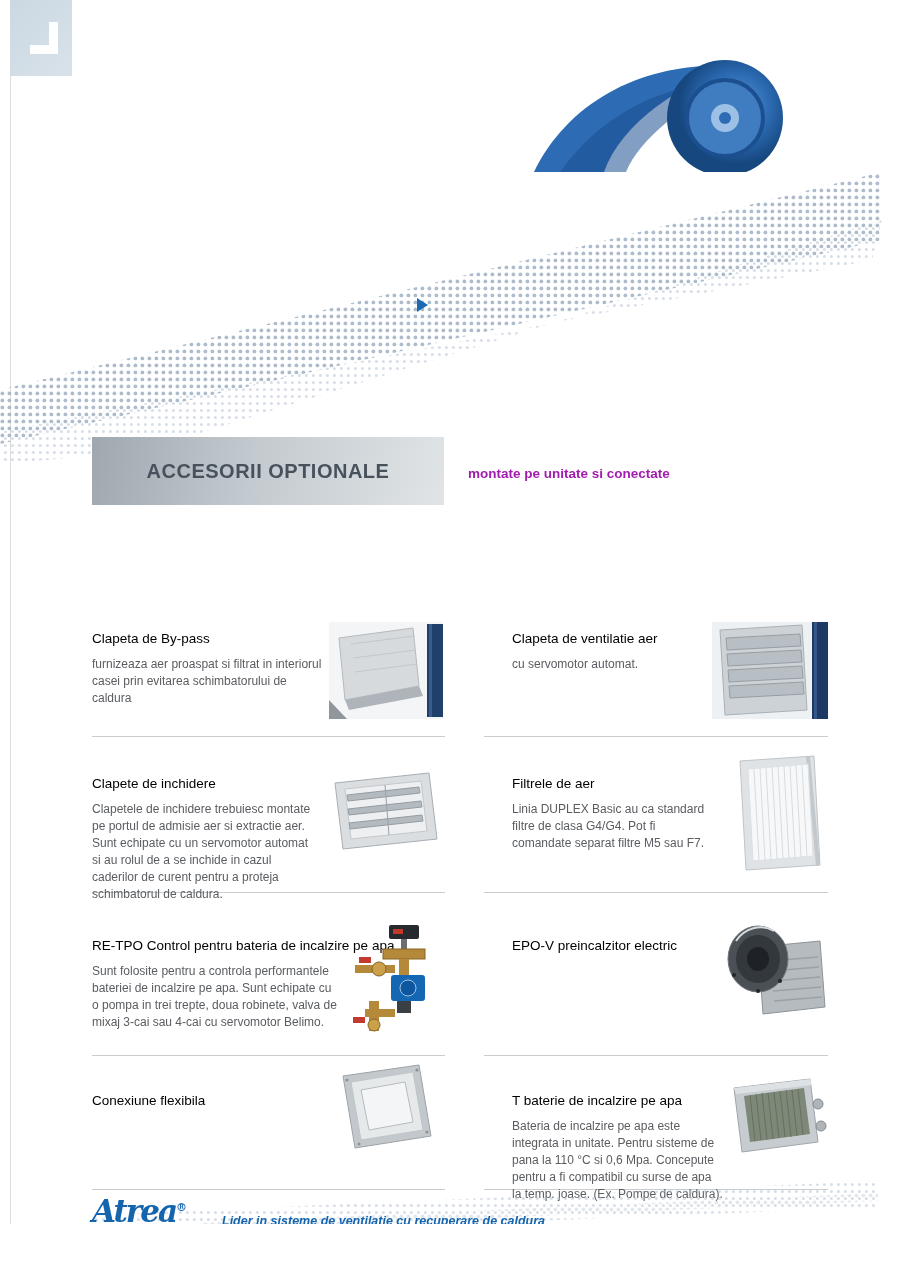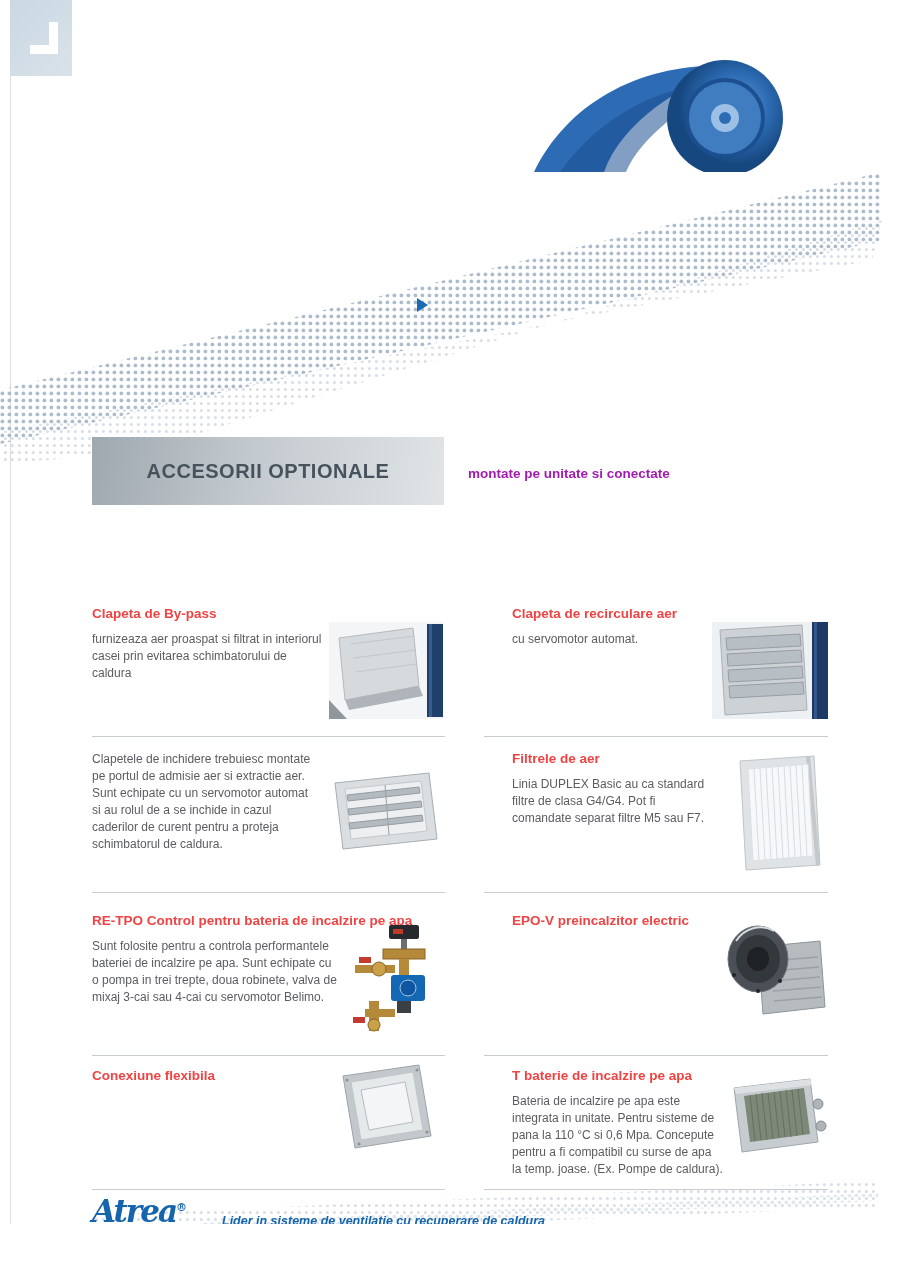--- a/index.html
+++ b/index.html
@@ -35,21 +35,21 @@
   .header-subtitle { position:absolute; left:468px; top:466px; font-size:13.5px; font-weight:bold; color:#a21caf; }
 
   
   .sec { position:absolute; border-bottom:1px solid #c9cdd0; }
   .sec.colL { left:92px; width:353px; }
   .sec.colR { left:484px; width:344px; padding-left:28px; }
   .sec.r1 { top:598px; height:139px; padding-top:8px; }
   .sec.r2 { top:737px; height:156px; padding-top:14px; }
   .sec.r3 { top:893px; height:163px; padding-top:20px; }
   .sec.r4 { top:1056px; height:134px; padding-top:12px; }
-  .sec-title { font-size:13.5px; font-weight:bold; color:#ef4444; margin-bottom:10px; }
+  .sec-title { font-size:13.5px; font-weight:normal; color:#000000; margin-bottom:10px;margin-top:25px; }
   .sec-body { font-size:12px; line-height:1.42; color:#595c60; }
   .w230{width:230px}.w225{width:225px}.w245{width:245px}
   .w190{width:190px}.w205{width:205px}.w210{width:210px}.w212{width:212px}
   .sec-img { position:absolute; }
   #img-l1{ right:2px; top:24px; width:114px; height:97px; }
   #img-r1{ right:0;   top:24px; width:116px; height:97px; }
   #img-l2{ right:4px; top:34px; width:110px; height:82px; }
   #img-r2{ right:0;   top:16px; width:96px;  height:122px; }
   #img-l3{ right:4px; top:32px; width:92px;  height:112px; }
   #img-r3{ right:0;   top:24px; width:106px; height:112px; }
@@ -138,20 +138,21 @@
         <line x1="26" y1="50" x2="88" y2="42" stroke="#c2c7ca"></line>
         <polygon points="16,78 90,64 94,74 20,88" fill="#aeb4b9"></polygon>
         <polygon points="0,78 18,97 0,97" fill="#8f969c"></polygon>
         <rect x="98" y="2" width="16" height="93" fill="#20406c"></rect>
         <rect x="100" y="2" width="3" height="93" fill="#3a5c8c"></rect>
       </svg>
     </div>
   </div>
 
   <div class="sec colL r2">
+    <div class="sec-title">Clapete de inchidere</div>
     <div class="sec-body w225">Clapetele de inchidere trebuiesc montate pe portul de admisie aer si extractie aer. Sunt echipate cu un servomotor automat si au rolul de a se inchide in cazul caderilor de curent pentru a proteja schimbatorul de caldura.</div>
     <div class="sec-img" id="img-l2">
       <svg viewBox="0 0 110 82">
         <polygon points="4,12 98,2 106,68 12,78" fill="#dadee1" stroke="#a8aeb3"></polygon>
         <polygon points="14,18 90,10 96,60 20,68" fill="#edeff1" stroke="#c3c8cc"></polygon>
         <polygon points="16,24 88,16 89,22 17,30" fill="#b3bac0" stroke="#959ca2"></polygon>
         <polygon points="17,38 90,30 91,36 18,44" fill="#b3bac0" stroke="#959ca2"></polygon>
         <polygon points="18,52 91,44 92,50 19,58" fill="#b3bac0" stroke="#959ca2"></polygon>
         <line x1="54" y1="14" x2="58" y2="64" stroke="#9aa1a7"></line>
       </svg>
@@ -191,21 +192,21 @@
         <polygon points="26,30 70,22 78,62 34,70" fill="#f4f5f6" stroke="#b7bcc0"></polygon>
         <circle cx="12" cy="20" r="1.6" fill="#8d9398"></circle>
         <circle cx="82" cy="10" r="1.6" fill="#8d9398"></circle>
         <circle cx="92" cy="72" r="1.6" fill="#8d9398"></circle>
         <circle cx="24" cy="84" r="1.6" fill="#8d9398"></circle>
       </svg>
     </div>
   </div>
 
   <div class="sec colR r1">
-    <div class="sec-title">Clapeta de recirculare aer</div>
+    <div class="sec-title">Clapeta de ventilatie aer</div>
     <div class="sec-body w190">cu servomotor automat.</div>
     <div class="sec-img" id="img-r1">
       <svg viewBox="0 0 116 97">
         <rect width="116" height="97" fill="#eef1f3"></rect>
         <polygon points="8,8 90,3 95,88 13,93" fill="#ccd2d6" stroke="#aab0b5"></polygon>
         <polygon points="14,16 88,12 89,24 15,28" fill="#b7bec4" stroke="#979ea5"></polygon>
         <polygon points="15,32 89,28 90,40 16,44" fill="#b7bec4" stroke="#979ea5"></polygon>
         <polygon points="16,48 90,44 91,56 17,60" fill="#b7bec4" stroke="#979ea5"></polygon>
         <polygon points="17,64 91,60 92,72 18,76" fill="#b7bec4" stroke="#979ea5"></polygon>
         <rect x="100" y="0" width="16" height="97" fill="#1d3a64"></rect>

